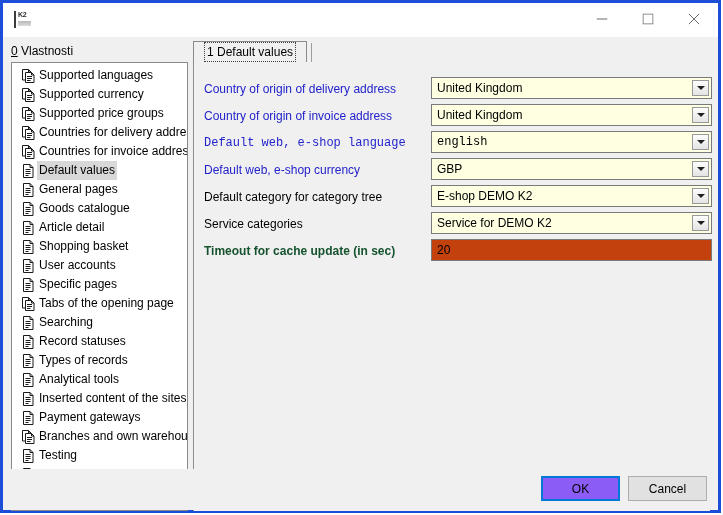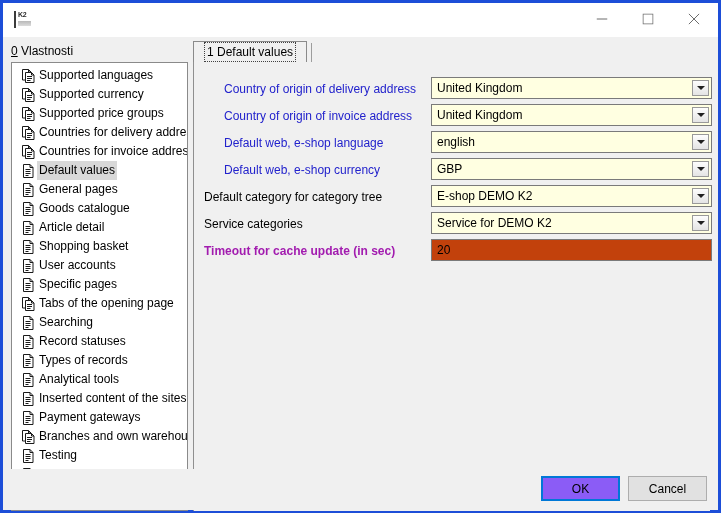--- a/index.html
+++ b/index.html
@@ -238,22 +238,22 @@
     left: 0;
     height: 27px;
   }
   .field-label {
     position: absolute;
     left: 10px;
     top: 5px;
     font-size: 12px;
     white-space: nowrap;
   }
-  .field-label.link { color: #2222cc; margin-left: 20px; }
-  .field-label.bold { color: #a21caf; font-weight: bold; }
+  .field-label.link { color: #2222cc; }
+  .field-label.bold { color: #14532d; font-weight: bold; }
 
   .field-ctrl {
     position: absolute;
     left: 237px;
     top: 0;
     width: 281px;
     height: 22px;
     border: 1px solid #7a7a7a;
     background: #ffffe1;
     box-sizing: border-box;
@@ -614,21 +614,21 @@
         </div>
         <div class="field-row" style="top: 42px; left: 0px; right: 0px;">
           <div class="field-label link">Country of origin of invoice address</div>
           <div class="field-ctrl">
             <span class="field-value">United Kingdom</span>
             <div class="dd-btn">
               <span class="caret"></span>
             </div>
           </div>
         </div>
-        <div class="field-row" style="top: 69px; left: 0px; right: 0px;">
+        <div class="field-row" style="top: 69px; left: 0px; right: 0px; font-family: Liberation Mono, monospace;">
           <div class="field-label link">Default web, e-shop language</div>
           <div class="field-ctrl">
             <span class="field-value">english</span>
             <div class="dd-btn">
               <span class="caret"></span>
             </div>
           </div>
         </div>
         <div class="field-row" style="top: 96px; left: 0px; right: 0px;">
           <div class="field-label link">Default web, e-shop currency</div>

